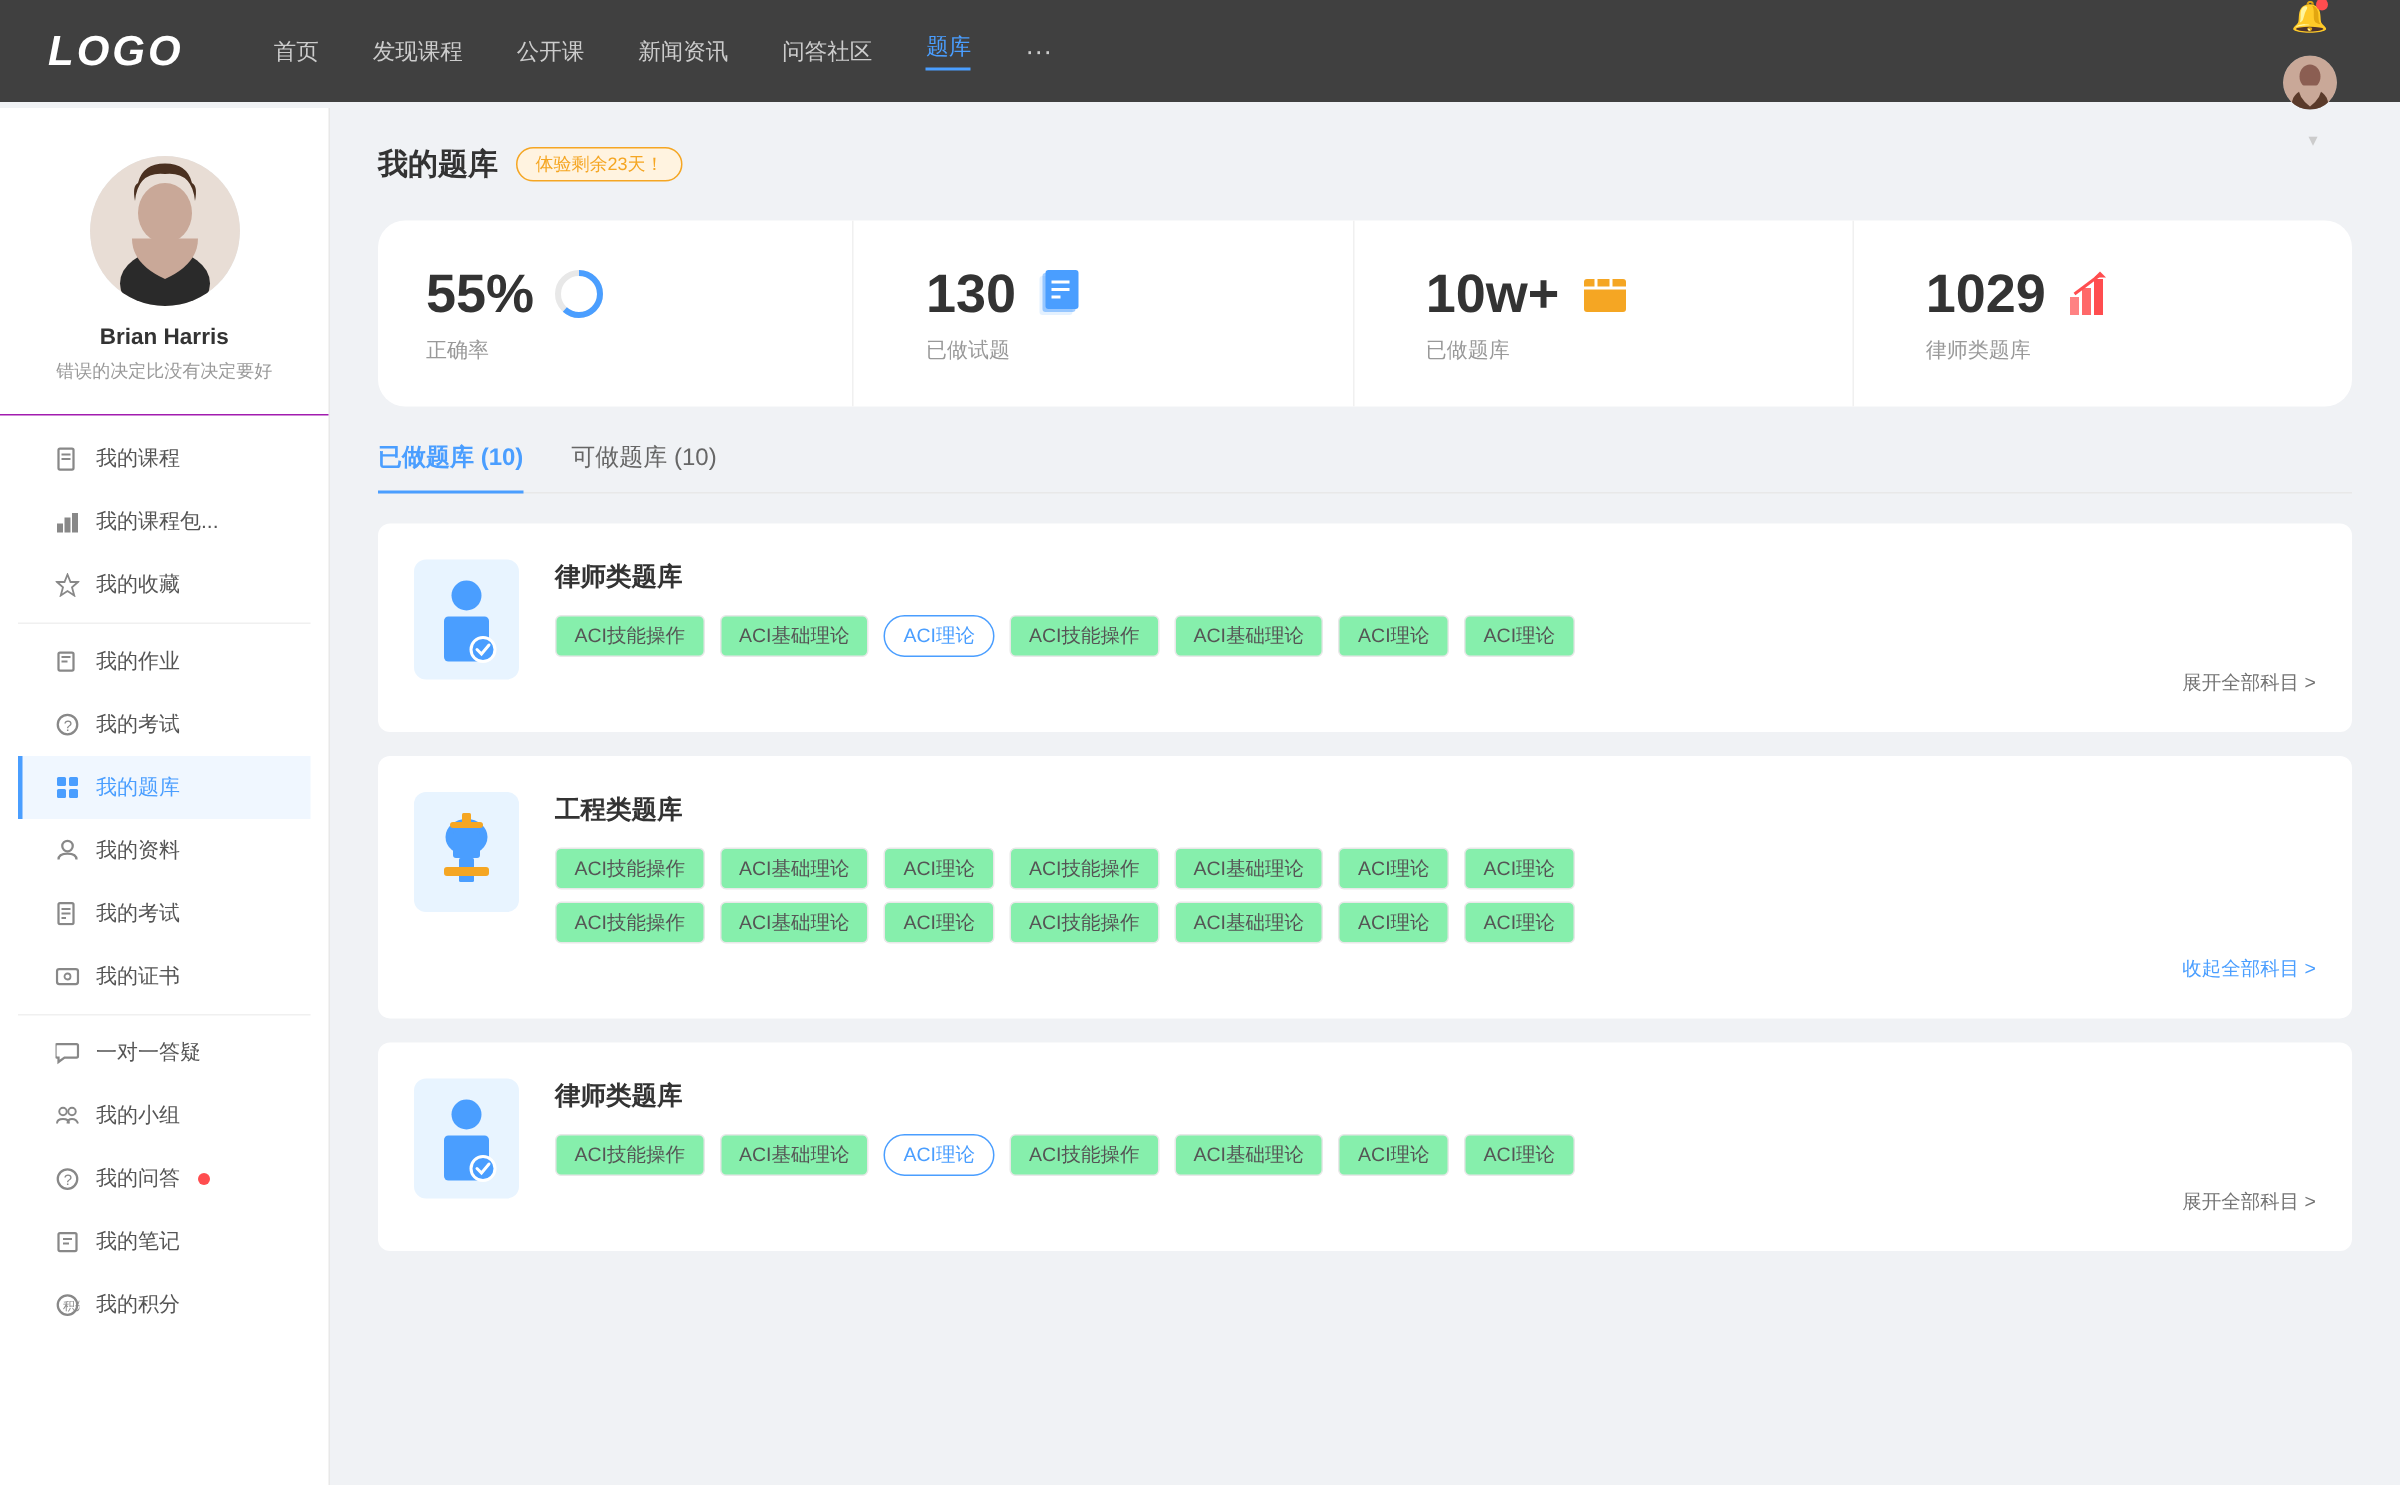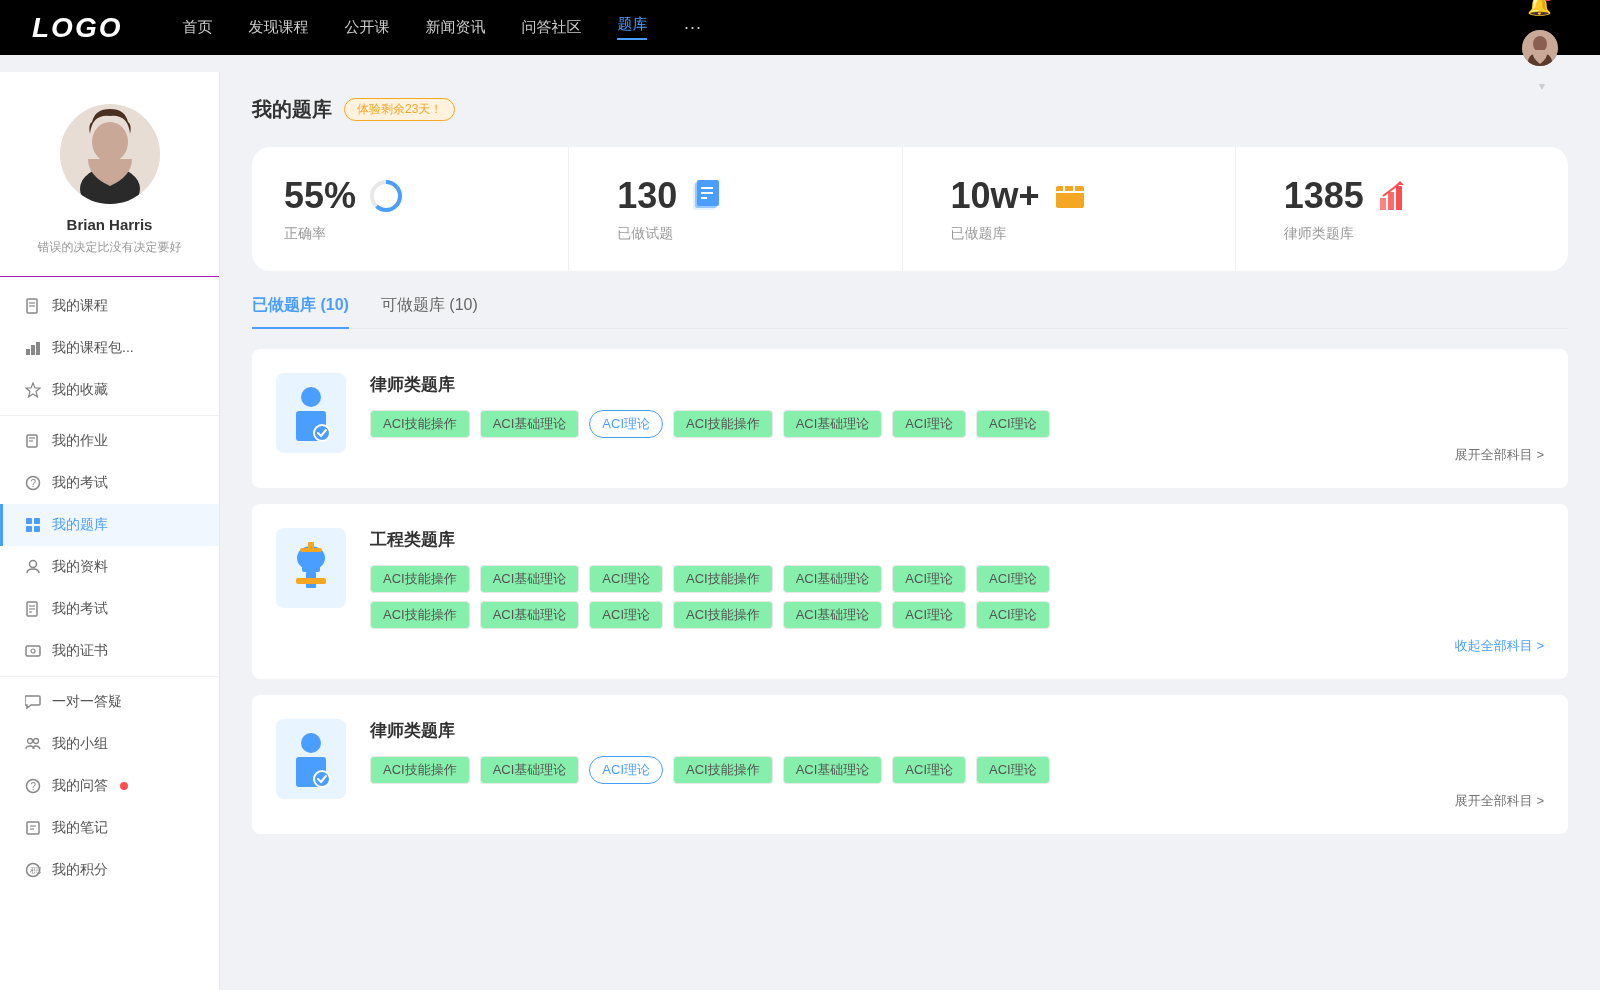--- a/index.html
+++ b/index.html
@@ -1,21 +1,21 @@
 <!DOCTYPE html>
 <html><head>
   <meta charset="utf-8">
   <style>
     * { box-sizing: border-box; margin: 0; padding: 0; }
     body { font-family: -apple-system, BlinkMacSystemFont, 'PingFang SC', 'Microsoft YaHei', sans-serif; background: #f0f2f5; min-height: 990px; }
 
     
     .navbar {
-      background: #000000;
-      height: 55px;
+      background: #404040;
+      height: 68px;
       display: flex;
       align-items: center;
       padding: 0 32px;
       position: fixed;
       top: 0; left: 0; right: 0;
       z-index: 100;
     }
     .nav-logo {
       color: white;
       font-size: 28px;
@@ -110,21 +110,21 @@
       font-weight: 600;
       color: #333;
       margin-bottom: 6px;
     }
     .profile-motto {
       font-size: 12px;
       color: #999;
       text-align: center;
     }
     .sidebar-menu {
-      padding: 8px 0;
+      padding: 8px 12px;
     }
     .sidebar-item {
       display: flex;
       align-items: center;
       gap: 10px;
       padding: 12px 24px;
       cursor: pointer;
       font-size: 14px;
       color: #555;
       position: relative;
@@ -559,21 +559,21 @@
               <line x1="10" y1="6" x2="10" y2="12" stroke="white" stroke-width="2"></line>
               <line x1="20" y1="6" x2="20" y2="12" stroke="white" stroke-width="2"></line>
             </svg>
           </span>
         </div>
         <div class="stat-label">已做题库</div>
       </div>
 
       <div class="stat-item">
         <div class="stat-top">
-          <span class="stat-value">1385</span>
+          <span class="stat-value">1029</span>
           <span class="stat-icon">
             <svg width="32" height="32" viewBox="0 0 32 32">
               <rect x="2" y="18" width="6" height="12" fill="#ff4d4f" opacity="0.7"></rect>
               <rect x="10" y="12" width="6" height="18" fill="#ff4d4f" opacity="0.85"></rect>
               <rect x="18" y="6" width="6" height="24" fill="#ff4d4f"></rect>
               <polyline points="5,16 13,10 21,4" fill="none" stroke="#ff4d4f" stroke-width="2"></polyline>
               <polygon points="22,1 26,5 18,5" fill="#ff4d4f"></polygon>
             </svg>
           </span>
         </div>

